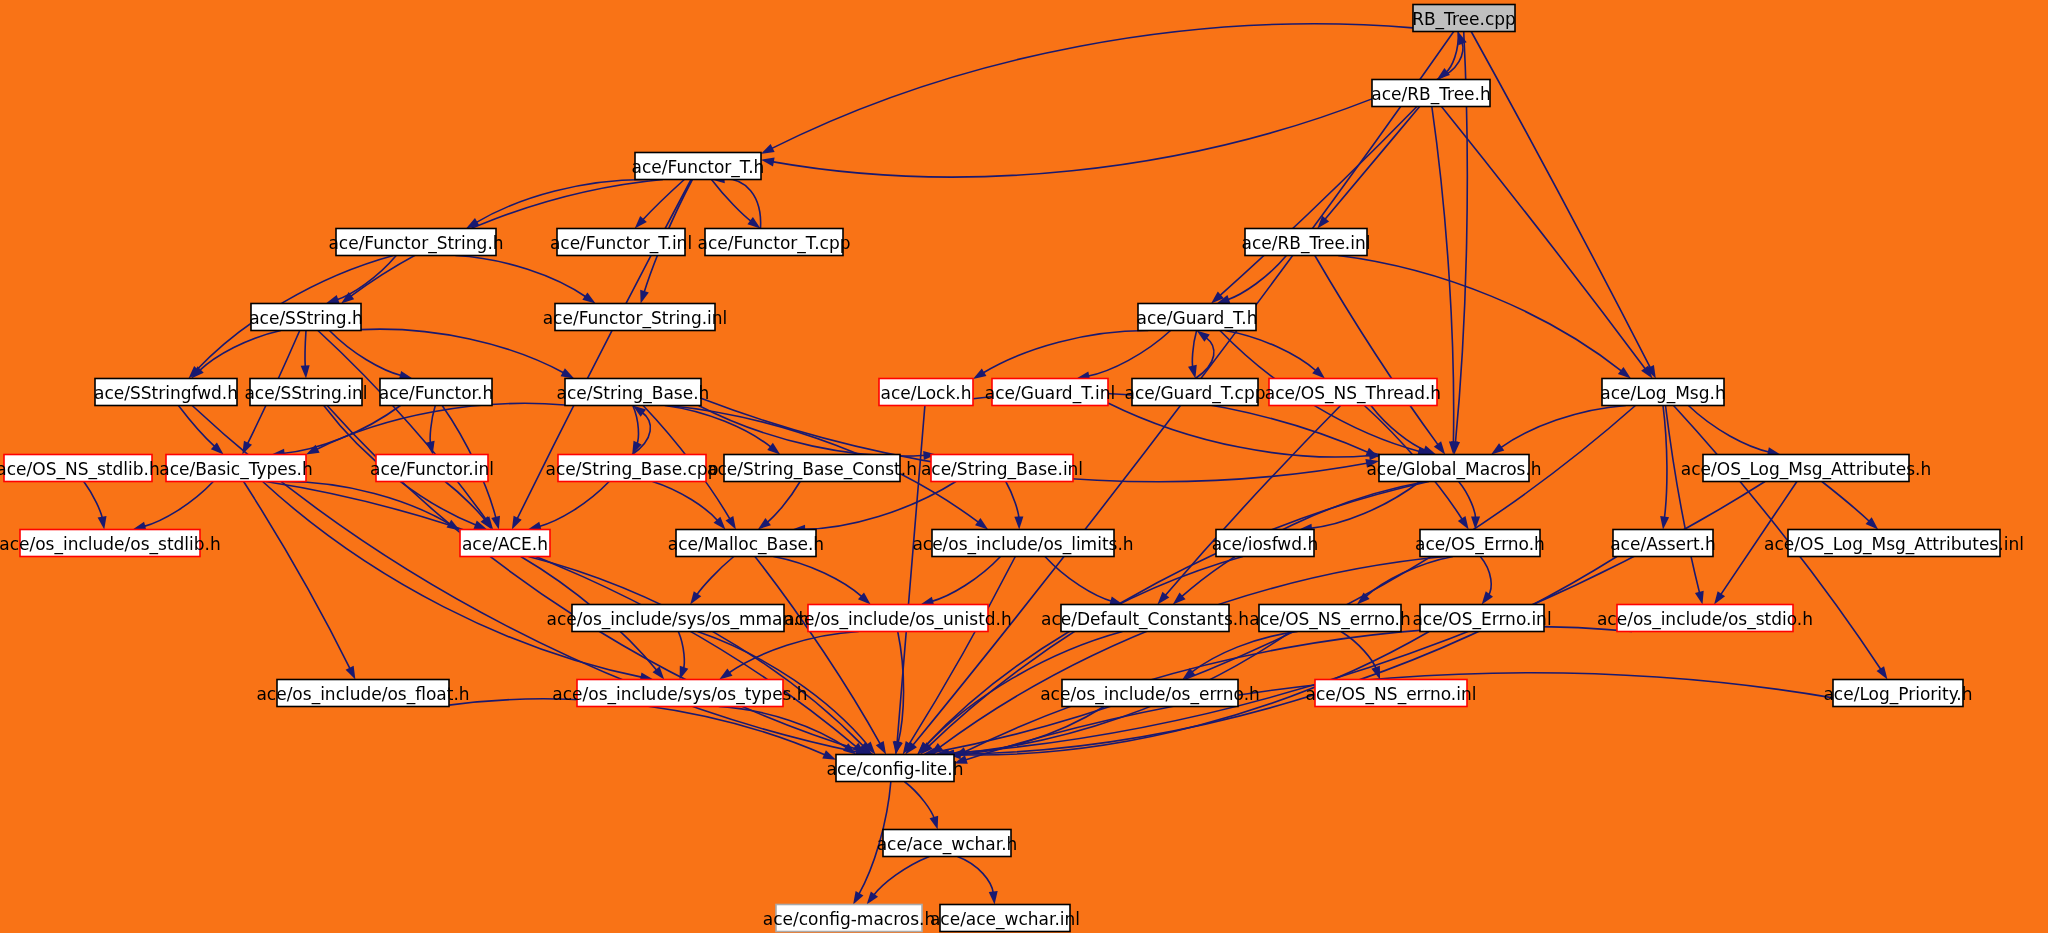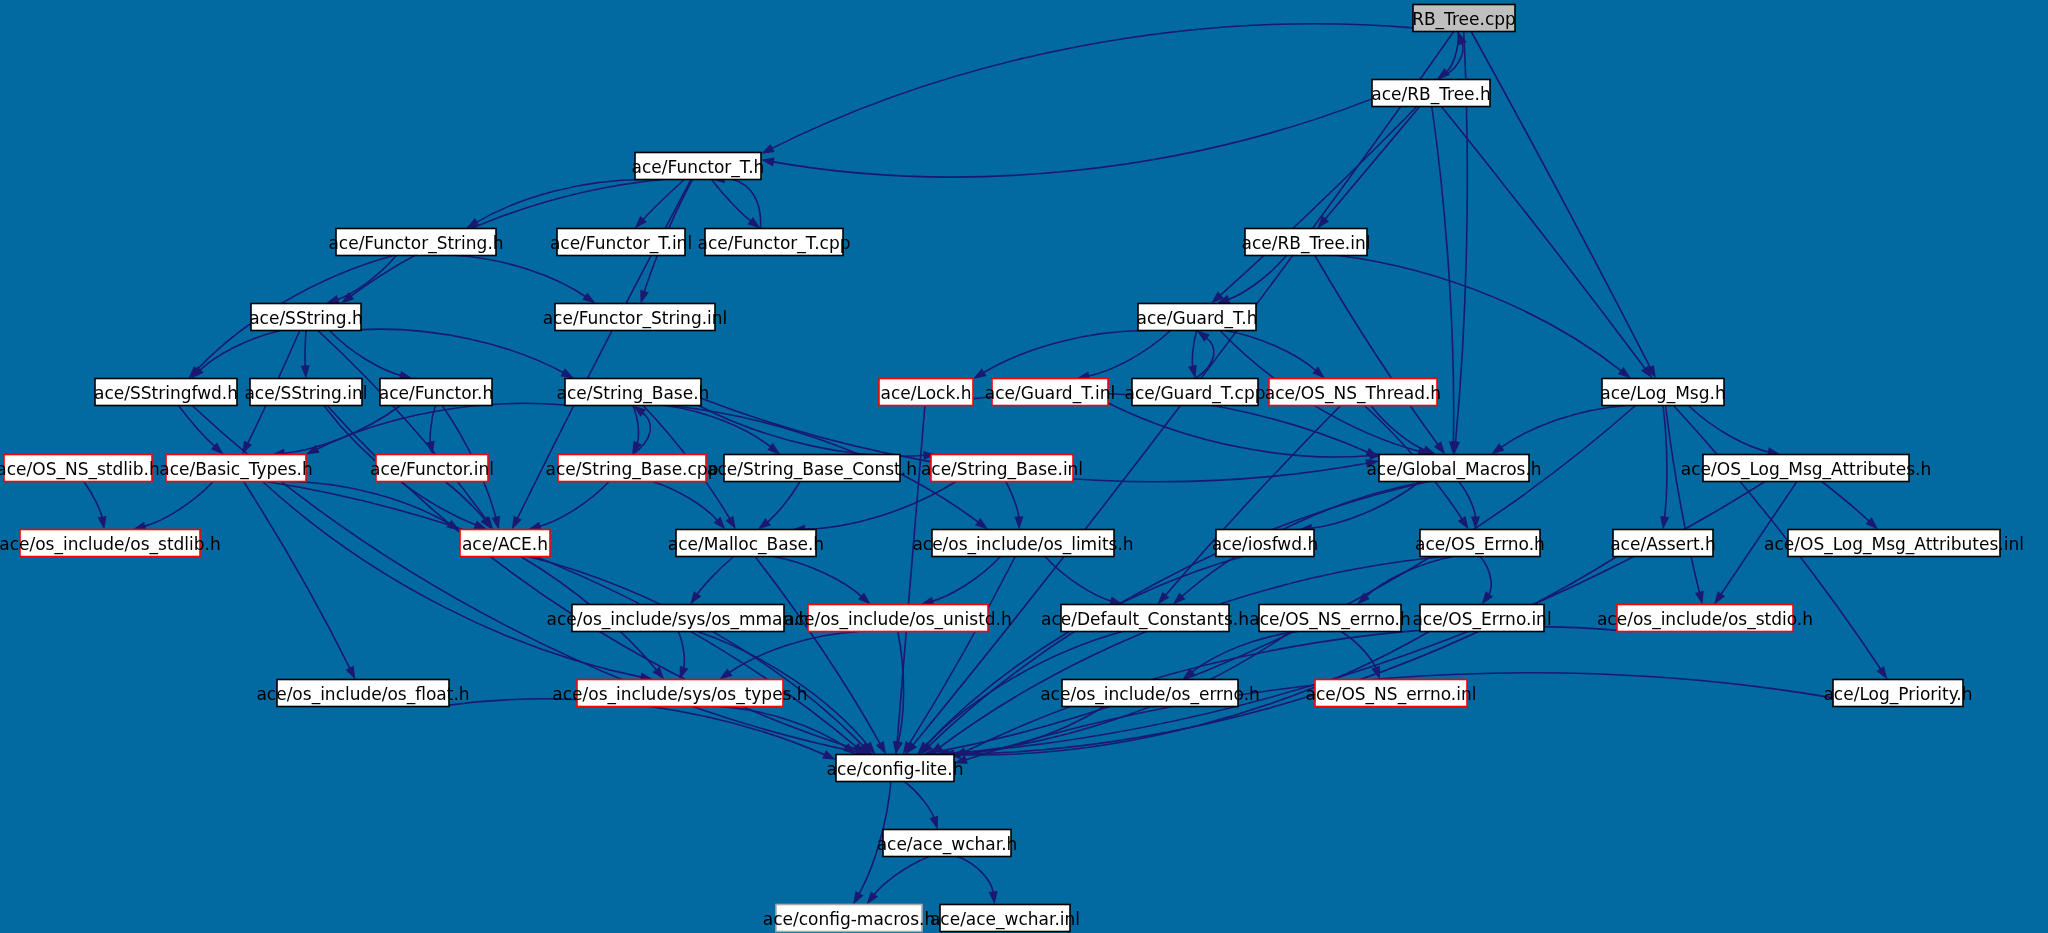--- a/index.html
+++ b/index.html
@@ -4,21 +4,21 @@
 <style>
   html, body {
     margin: 0;
     padding: 0;
     background: #ffffff;
   }
   #graph-root {
     position: relative;
     width: 2048px;
     height: 933px;
-    background: #0369a1;
+    background: #f97316;
     font-family: "DejaVu Sans", "Liberation Sans", sans-serif;
     overflow: hidden;
   }
   svg#graph-svg {
     position: absolute;
     top: 0; left: 0;
     width: 2048px;
     height: 933px;
     display: block;
   }

